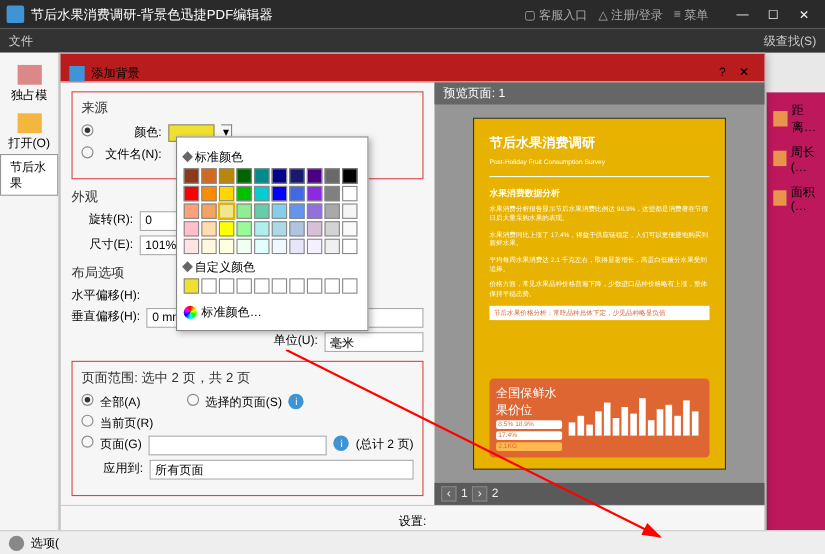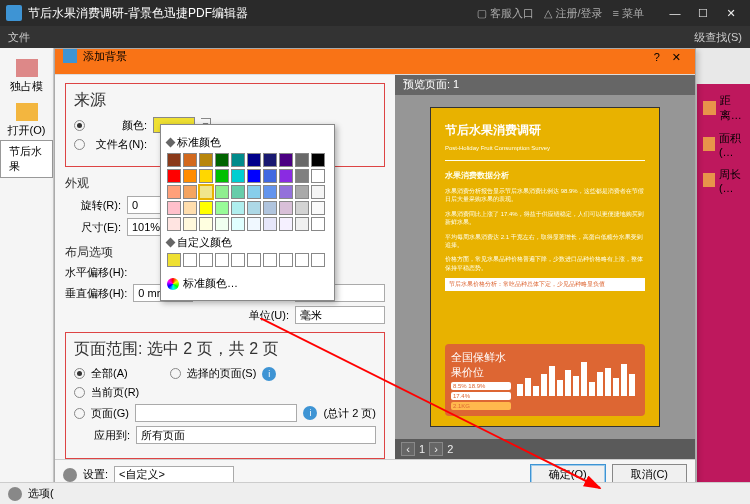--- a/index.html
+++ b/index.html
@@ -17,29 +17,29 @@
 .left-tools{position:absolute;left:0;top:0;width:54px;height:100%;background:#f5f5f5;border-right:1px solid #ccc;padding-top:6px;}
 .left-tools .tool{height:44px;display:flex;flex-direction:column;align-items:center;justify-content:center;gap:2px;cursor:pointer;}
 .tool .ti{width:22px;height:18px;}
 .ti-open{background:#f3b63f;}
 .ti-lock{background:#d88;}
 .tab{position:absolute;left:0;top:92px;background:#fff;border:1px solid #999;padding:3px 8px;font-size:11px;}
 .right-tools{position:absolute;right:0;top:0;width:54px;height:100%;background:#be185d;border-left:1px solid #ccc;padding-top:6px;margin-top:36px;}
 .right-tools .tool{height:36px;display:flex;align-items:center;gap:4px;padding-left:6px;cursor:pointer;}
 .rico{width:14px;height:14px;background:#e8944a;}
 .dialog{position:absolute;left:54px;top:0;right:54px;height:440px;background:#f6f6f6;border:1px solid #aaa;box-shadow:2px 2px 6px rgba(0,0,0,.2);}
-.dlg-title{height:26px;background:#f97316;border-bottom:1px solid #ddd;display:flex;align-items:flex-start;padding:0 8px;}
+.dlg-title{height:26px;background:#b91c1c;border-bottom:1px solid #ddd;display:flex;align-items:flex-end;padding:0 8px;}
 .dlg-title .ico{width:14px;height:14px;background:#3e94d4;margin-right:6px;}
 .dlg-title .sp{flex:1;}
 .dlg-close{cursor:pointer;padding:2px 6px;}
 .dlg-body{display:flex;height:384px;}
 .left-panel{width:340px;padding:8px 10px;overflow:hidden;position:relative;}
 .gbox{border:1px solid #d44;margin-bottom:8px;padding:6px 8px 10px;}
-.gtitle{color:#333;font-size:16px;margin-bottom:6px;}
-.row{display:flex;align-items:center;gap:6px;margin:4px 0;}
+.gtitle{color:#333;font-size:12px;margin-bottom:6px;}
+.row{display:flex;align-items:flex-start;gap:6px;margin:4px 0;}
 .radio{width:11px;height:11px;border:1px solid #888;border-radius:50%;display:inline-block;position:relative;}
 .radio.on::after{content:"";position:absolute;inset:2px;background:#333;border-radius:50%;}
 .lbl{min-width:56px;text-align:right;}
 .swatch{width:42px;height:16px;background:#efe032;border:1px solid #888;display:inline-block;}
 .dd{width:10px;height:14px;border:1px solid #888;border-left:none;display:inline-flex;align-items:center;justify-content:center;}
 .finput{height:18px;border:1px solid #aaa;background:#fff;padding:0 4px;flex:1;}
 .num{width:60px;height:18px;border:1px solid #aaa;background:#fff;padding:0 4px;}
 .sel{width:90px;height:18px;border:1px solid #aaa;background:#fff;padding:0 4px;}
 .info{width:14px;height:14px;border-radius:50%;background:#3e94d4;color:#fff;display:inline-flex;align-items:center;justify-content:center;font-size:9px;}
 .section{margin:4px 0 8px;}
@@ -52,21 +52,21 @@
 .page h2{font-size:8px;color:#ffe;}
 .page .bar{height:1px;background:#ffe;margin:3px 0;}
 .page p{font-size:6px;line-height:1.4;color:#ffe;}
 .card{background:#d63;border-radius:4px;padding:6px;margin-top:auto;display:flex;gap:6px;}
 .card-l{width:60px;font-size:6px;display:flex;flex-direction:column;gap:2px;}
 .badge{background:#fff;color:#d63;padding:1px 2px;border-radius:2px;font-size:6px;}
 .card-r{flex:1;display:flex;align-items:flex-end;gap:2px;height:46px;}
 .cbar{width:6px;background:#fff;}
 .pager{height:20px;background:#5a5a5a;color:#eee;display:flex;align-items:center;padding:0 6px;gap:4px;}
 .pgbtn{width:14px;height:14px;border:1px solid #888;display:flex;align-items:center;justify-content:center;cursor:pointer;background:#666;}
-.dlg-foot{height:30px;border-top:1px solid #ccc;display:flex;align-items:center;padding:0 8px;gap:6px;}
+.dlg-foot{height:30px;border-top:1px solid #ccc;display:flex;align-items:center;padding:0 8px;gap:6px;flex-direction:column;}
 .gear{width:14px;height:14px;background:#888;border-radius:50%;}
 .btn{height:22px;padding:0 18px;border:1px solid #888;background:#f0f0f0;cursor:pointer;}
 .btn.primary{border:1px solid #3e94d4;box-shadow:0 0 0 1px #9ecbea inset;}
 .statusbar{position:absolute;left:0;right:0;bottom:0;height:22px;background:#eee;border-top:1px solid #ccc;display:flex;align-items:center;padding:0 8px;gap:6px;}
 .color-pop{position:absolute;left:160px;top:76px;width:175px;background:#fff;border:1px solid #888;box-shadow:2px 2px 6px rgba(0,0,0,.3);padding:6px;z-index:50;}
 .pop-lbl{font-size:11px;margin:4px 0 3px;display:flex;align-items:center;gap:3px;}
 .dia{width:7px;height:7px;background:#666;transform:rotate(45deg);}
 .grid{display:grid;grid-template-columns:repeat(10,14px);gap:2px;}
 .grid .c{width:14px;height:14px;border:1px solid #888;cursor:pointer;}
 .grid .c.sel{outline:2px solid #e8b200;outline-offset:-1px;}
@@ -110,25 +110,25 @@
     <div class="tab">节后水果</div>
   </div>
 
   <div class="right-tools">
     <div class="tool">
         <div class="rico"></div>
         <span>距离…</span>
       </div>
     <div class="tool">
         <div class="rico"></div>
+        <span>周长(…</span>
+      </div>
+    <div class="tool">
+        <div class="rico"></div>
         <span>面积(…</span>
-      </div>
-    <div class="tool">
-        <div class="rico"></div>
-        <span>周长(…</span>
       </div>
   </div>
 
   <div class="dialog">
     <div class="dlg-title">
       <div class="ico"></div>
       <span>添加背景</span>
       <div class="sp"></div>
       <span class="dlg-close">?</span>
       <span class="dlg-close">✕</span>

